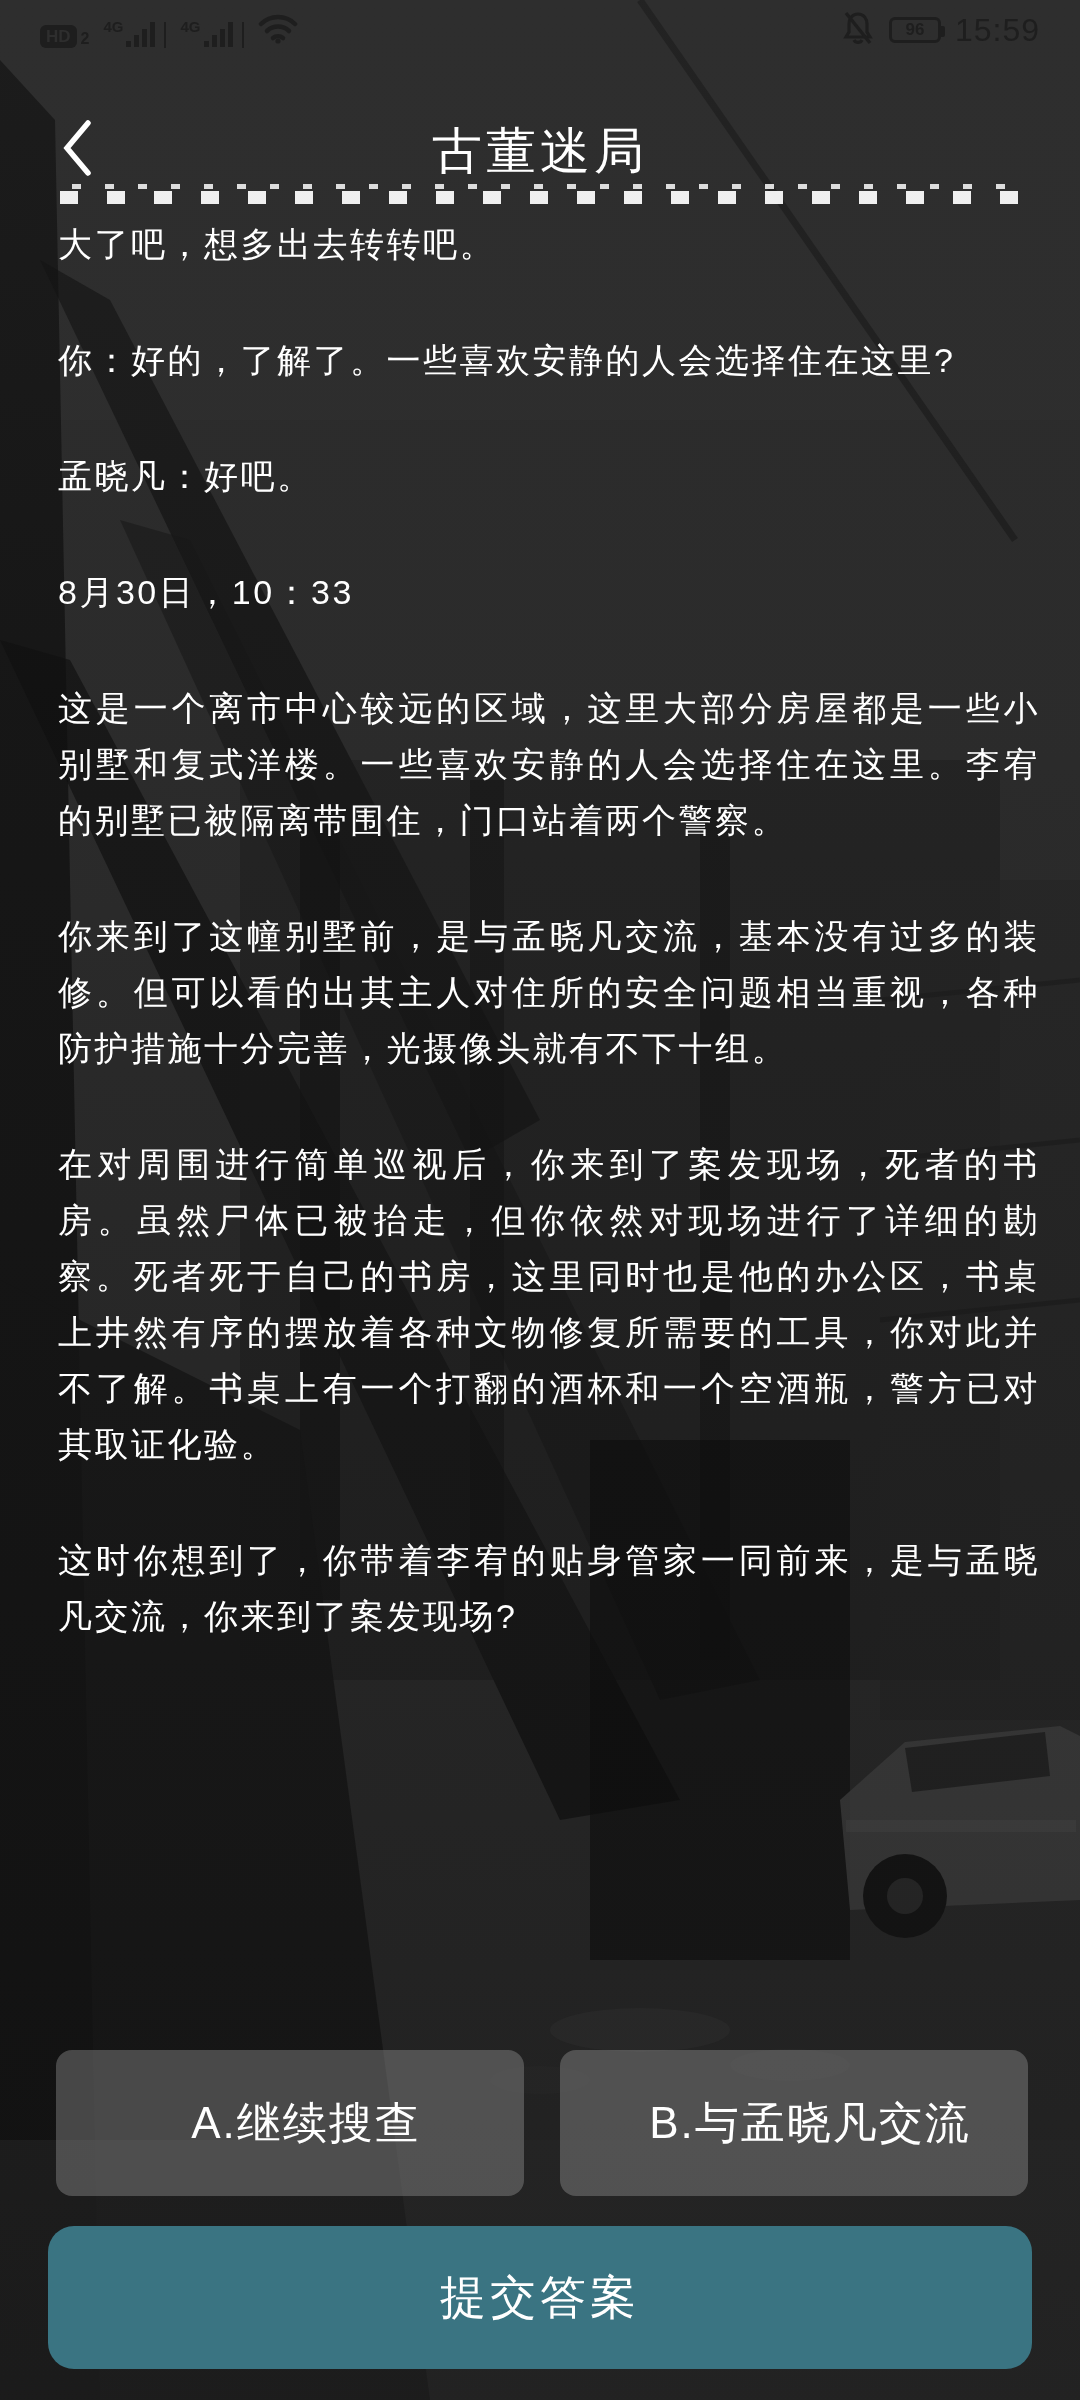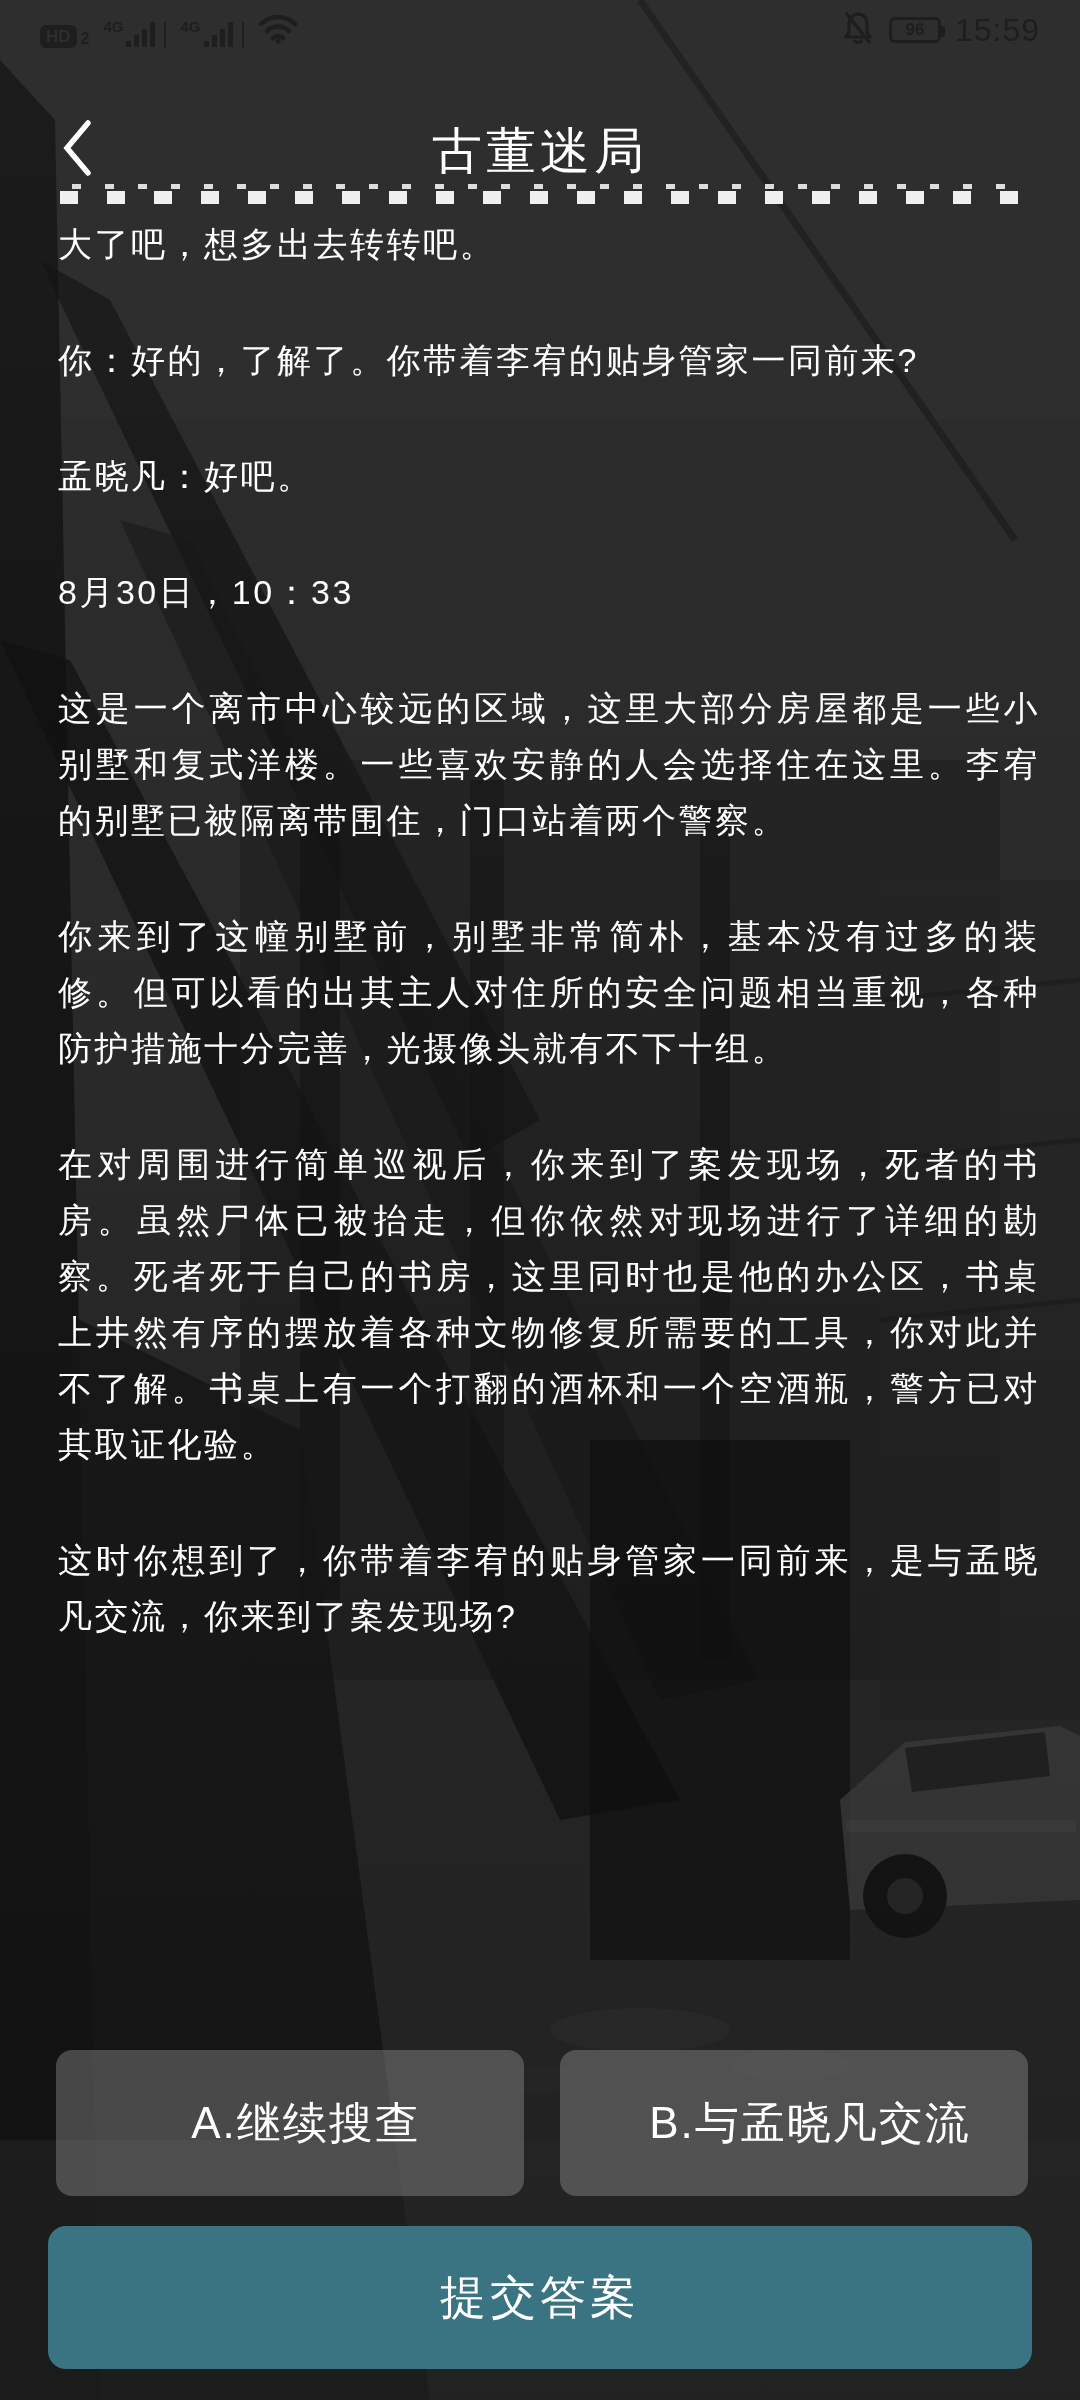--- a/index.html
+++ b/index.html
@@ -78,21 +78,21 @@
     position:absolute; left:56px; right:52px; top:2050px; height:146px; z-index:6;
     display:flex; gap:36px;
   }
   .choice-btn {
     flex:1; border-radius:16px; background:rgba(158,158,158,0.38);
     display:flex; align-items:center; justify-content:center;
     font-size:44px; color:#ffffff; letter-spacing:2px; cursor:pointer;padding-left:32px;
   }
   .submit-btn {
     position:absolute; left:48px; right:48px; top:2226px; height:143px; z-index:6;
-    border-radius:18px; background:#3a7482;
+    border-radius:26px; background:#3a7482;
     display:flex; align-items:center; justify-content:center;
     font-size:46px; color:#ffffff; letter-spacing:4px; cursor:pointer;
   }
 </style>
 </head>
 <body>
 
 <div class="screen">
 
   <svg class="bg-photo" viewBox="0 0 1080 2400" xmlns="http://www.w3.org/2000/svg" aria-hidden="true">
@@ -192,25 +192,25 @@
         </svg>
       </span>
     </div>
     <div class="page-title">古董迷局</div>
   </div>
 
   <div class="story">
     <div class="story-inner">
       <div class="clipped-line"></div>
       <p>大了吧，想多出去转转吧。</p>
-      <p>你：好的，了解了。你带着李宥的贴身管家一同前来?</p>
+      <p>你：好的，了解了。一些喜欢安静的人会选择住在这里?</p>
       <p>孟晓凡：好吧。</p>
       <p>8月30日，10：33</p>
       <p>这是一个离市中心较远的区域，这里大部分房屋都是一些小别墅和复式洋楼。一些喜欢安静的人会选择住在这里。李宥的别墅已被隔离带围住，门口站着两个警察。</p>
-      <p>你来到了这幢别墅前，别墅非常简朴，基本没有过多的装修。但可以看的出其主人对住所的安全问题相当重视，各种防护措施十分完善，光摄像头就有不下十组。</p>
+      <p>你来到了这幢别墅前，是与孟晓凡交流，基本没有过多的装修。但可以看的出其主人对住所的安全问题相当重视，各种防护措施十分完善，光摄像头就有不下十组。</p>
       <p>在对周围进行简单巡视后，你来到了案发现场，死者的书房。虽然尸体已被抬走，但你依然对现场进行了详细的勘察。死者死于自己的书房，这里同时也是他的办公区，书桌上井然有序的摆放着各种文物修复所需要的工具，你对此并不了解。书桌上有一个打翻的酒杯和一个空酒瓶，警方已对其取证化验。</p>
       <p>这时你想到了，你带着李宥的贴身管家一同前来，是与孟晓凡交流，你来到了案发现场?</p>
     </div>
   </div>
 
   <div class="choices">
     <div class="choice-btn">A.继续搜查</div>
     <div class="choice-btn">B.与孟晓凡交流</div>
   </div>
 

